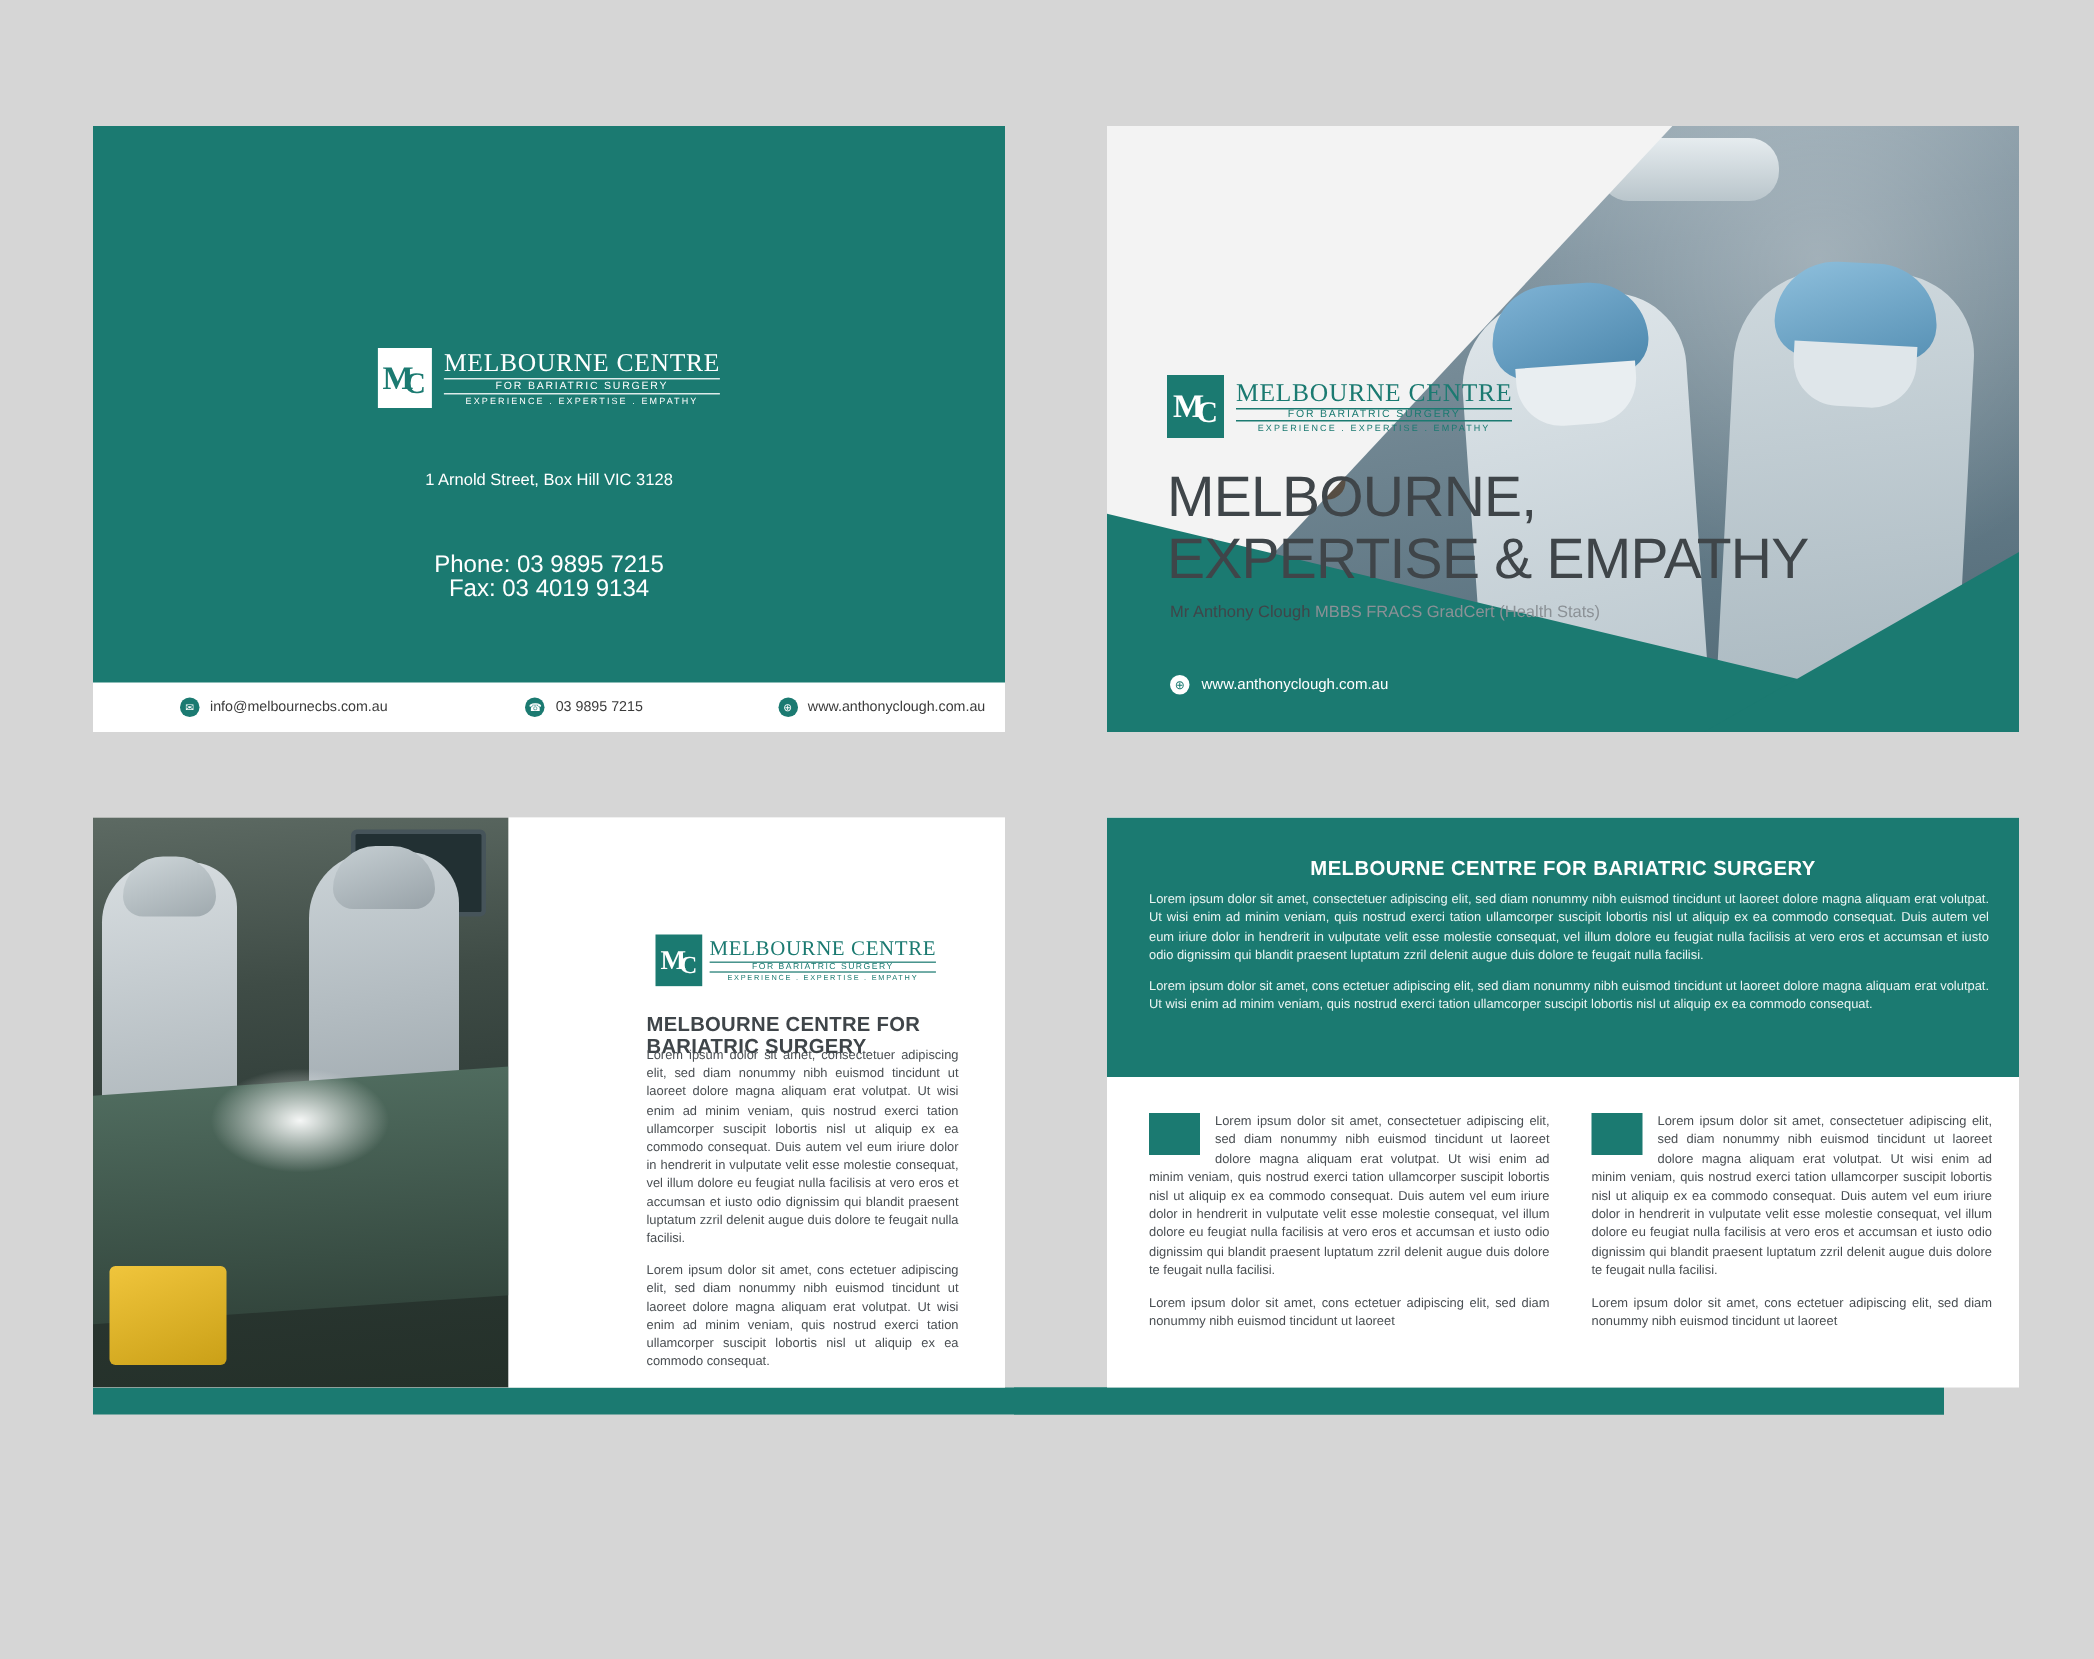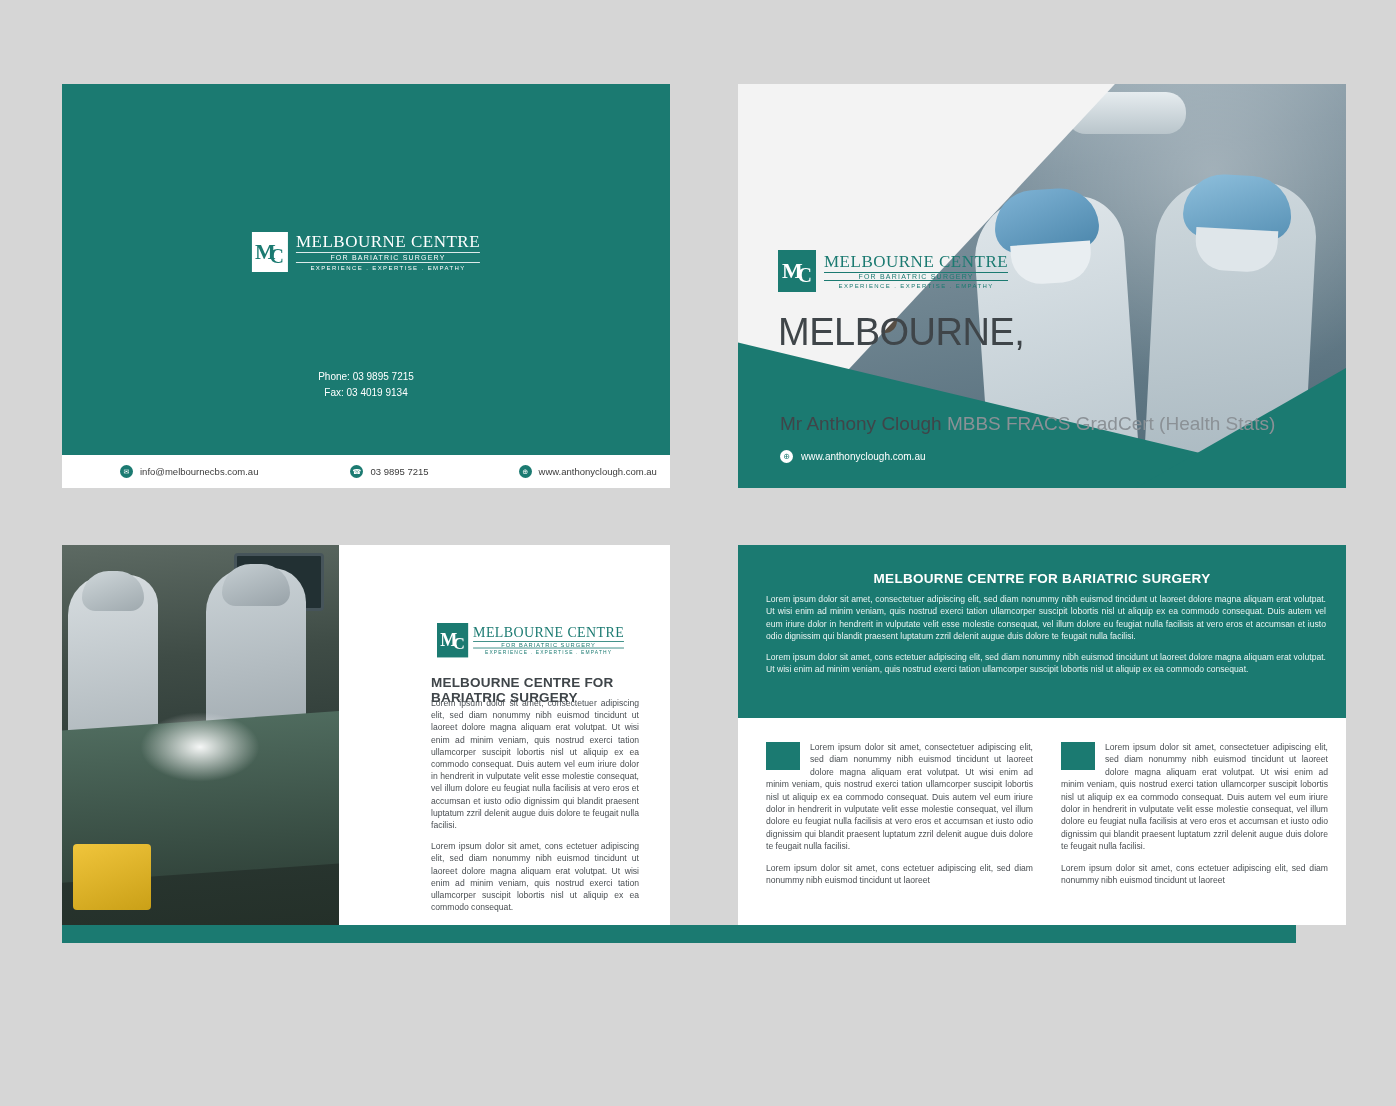--- a/index.html
+++ b/index.html
@@ -104,21 +104,21 @@
     color: #ffffff;
     font-size: 11px;
     line-height: 16px;
   }
   .back-phone {
     position: absolute;
     top: 285px;
     width: 100%;
     text-align: center;
     color: #ffffff;
-    font-size: 10px;
+    font-size: 16px;
     line-height: 16px;
   }
   .contact-bar {
     position: absolute;
     left: 0;
     bottom: 0;
     width: 608px;
     height: 33px;
     background: #ffffff;
     display: flex;
@@ -318,22 +318,22 @@
     top: 228px;
     color: #3f4549;
     font-size: 38px;
     font-weight: 400;
     line-height: 41px;
     letter-spacing: -0.5px;
   }
   .cover-sub {
     position: absolute;
     left: 42px;
-    top: 329px;
-    font-size: 19px;
+    top: 318px;
+    font-size: 11px;
     color: #3f4549;
   }
   .cover-sub .grey { color: #8b9196; }
   .cover-url {
     position: absolute;
     left: 42px;
     top: 366px;
     display: flex;
     align-items: center;
     gap: 8px;
@@ -574,20 +574,21 @@
           <span class="c">C</span>
         </div>
         <div class="logo-text-w">
           <div class="l1">MELBOURNE CENTRE</div>
           <div class="l2">FOR BARIATRIC SURGERY</div>
           <div class="l3">EXPERIENCE . EXPERTISE . EMPATHY</div>
         </div>
       </div>
 
       <div class="back-address">
+        <div>1 Arnold Street, Box Hill VIC 3128</div>
       </div>
 
       <div class="back-phone">
         <div>Phone: 03 9895 7215</div>
         <div>Fax: 03 4019 9134</div>
       </div>
 
       <div class="contact-bar">
         <div class="contact-item ci1">
           <span class="circ-icon">✉</span>
@@ -629,20 +630,21 @@
         </div>
         <div class="logo-text-d">
           <div class="l1">MELBOURNE CENTRE</div>
           <div class="l2">FOR BARIATRIC SURGERY</div>
           <div class="l3">EXPERIENCE . EXPERTISE . EMPATHY</div>
         </div>
       </div>
 
       <div class="cover-title">
         <div>MELBOURNE,</div>
+        <div>EXPERTISE &amp; EMPATHY</div>
       </div>
 
       <div class="cover-sub">
         <span>Mr Anthony Clough</span>
         <span class="grey">MBBS FRACS GradCert (Health Stats)</span>
       </div>
 
       <div class="cover-url">
         <span class="circ-icon-w">⊕</span>
         <span>www.anthonyclough.com.au</span>

